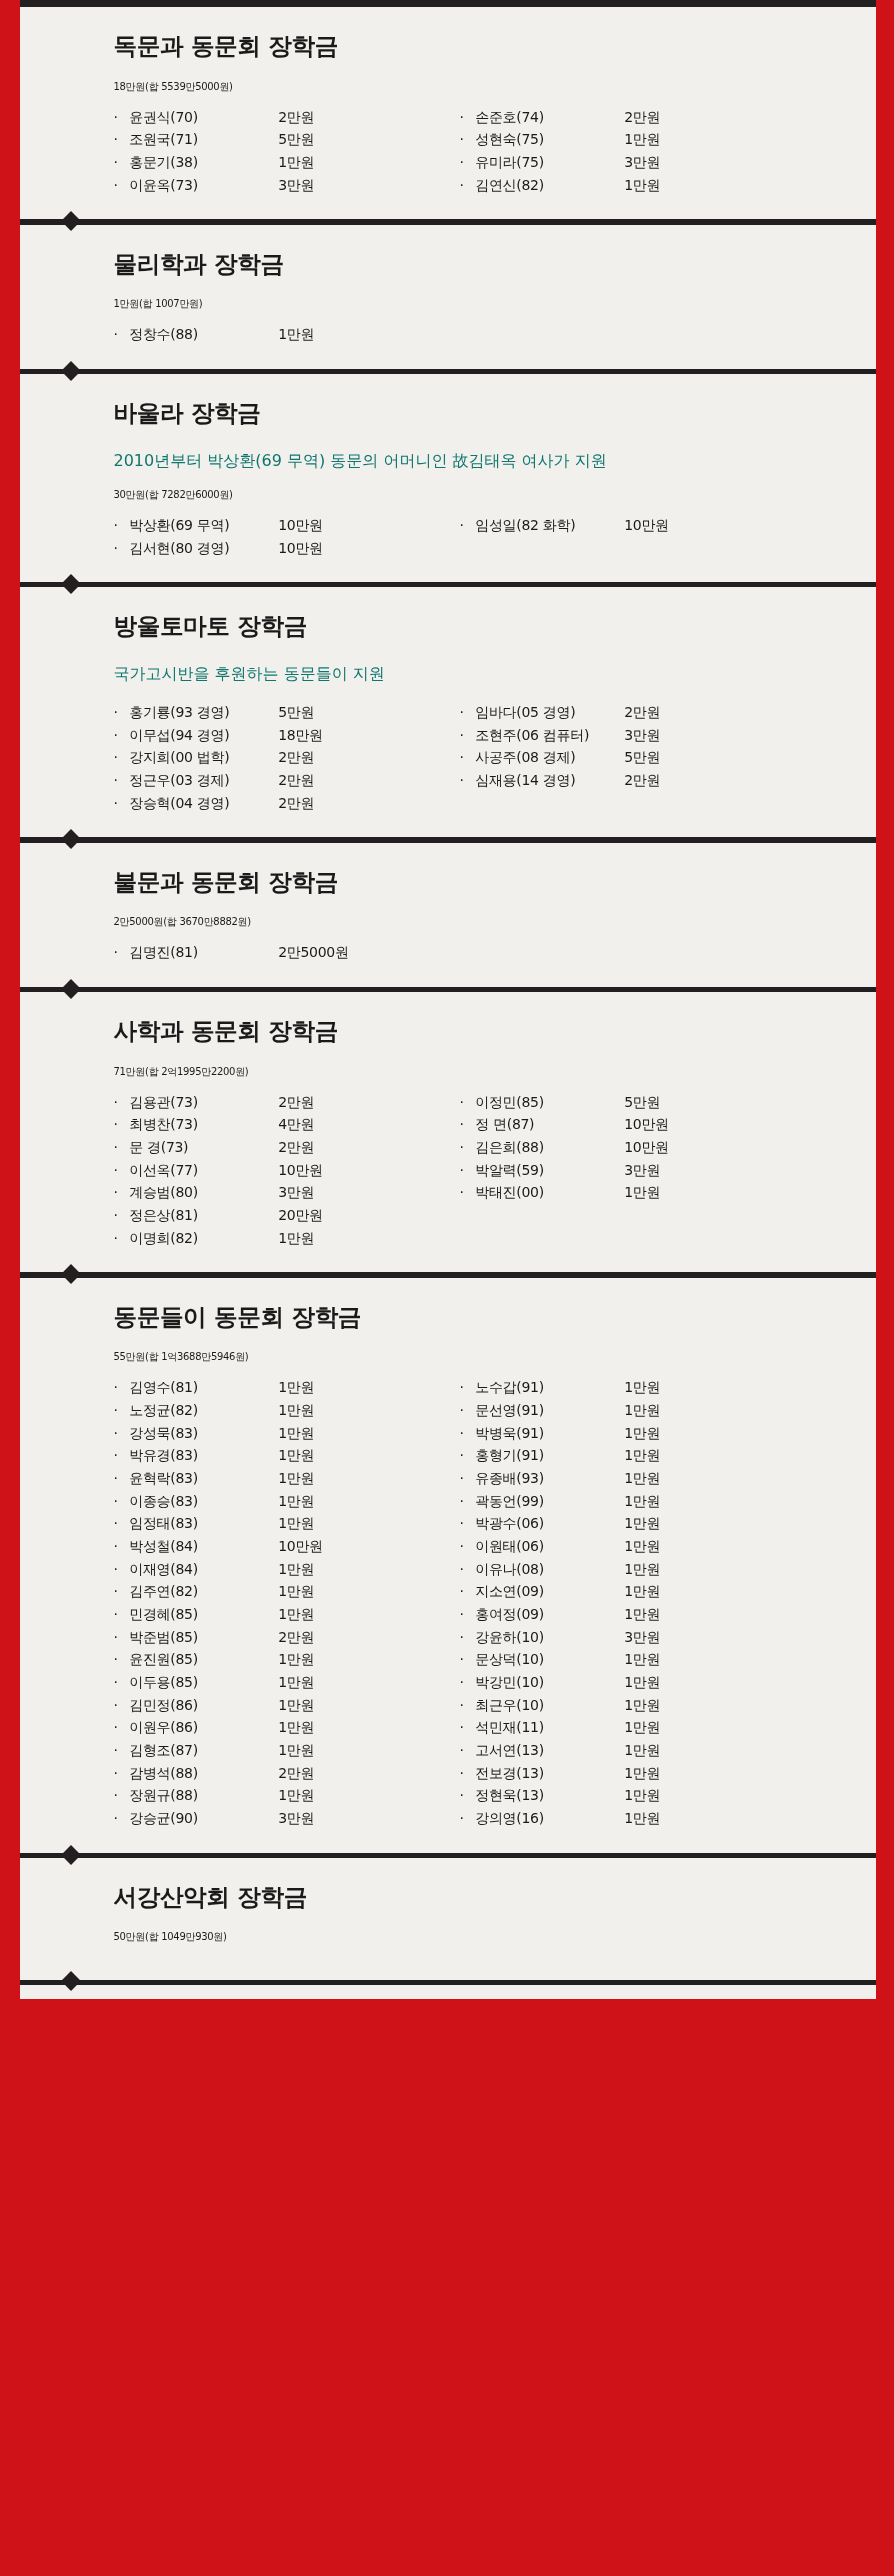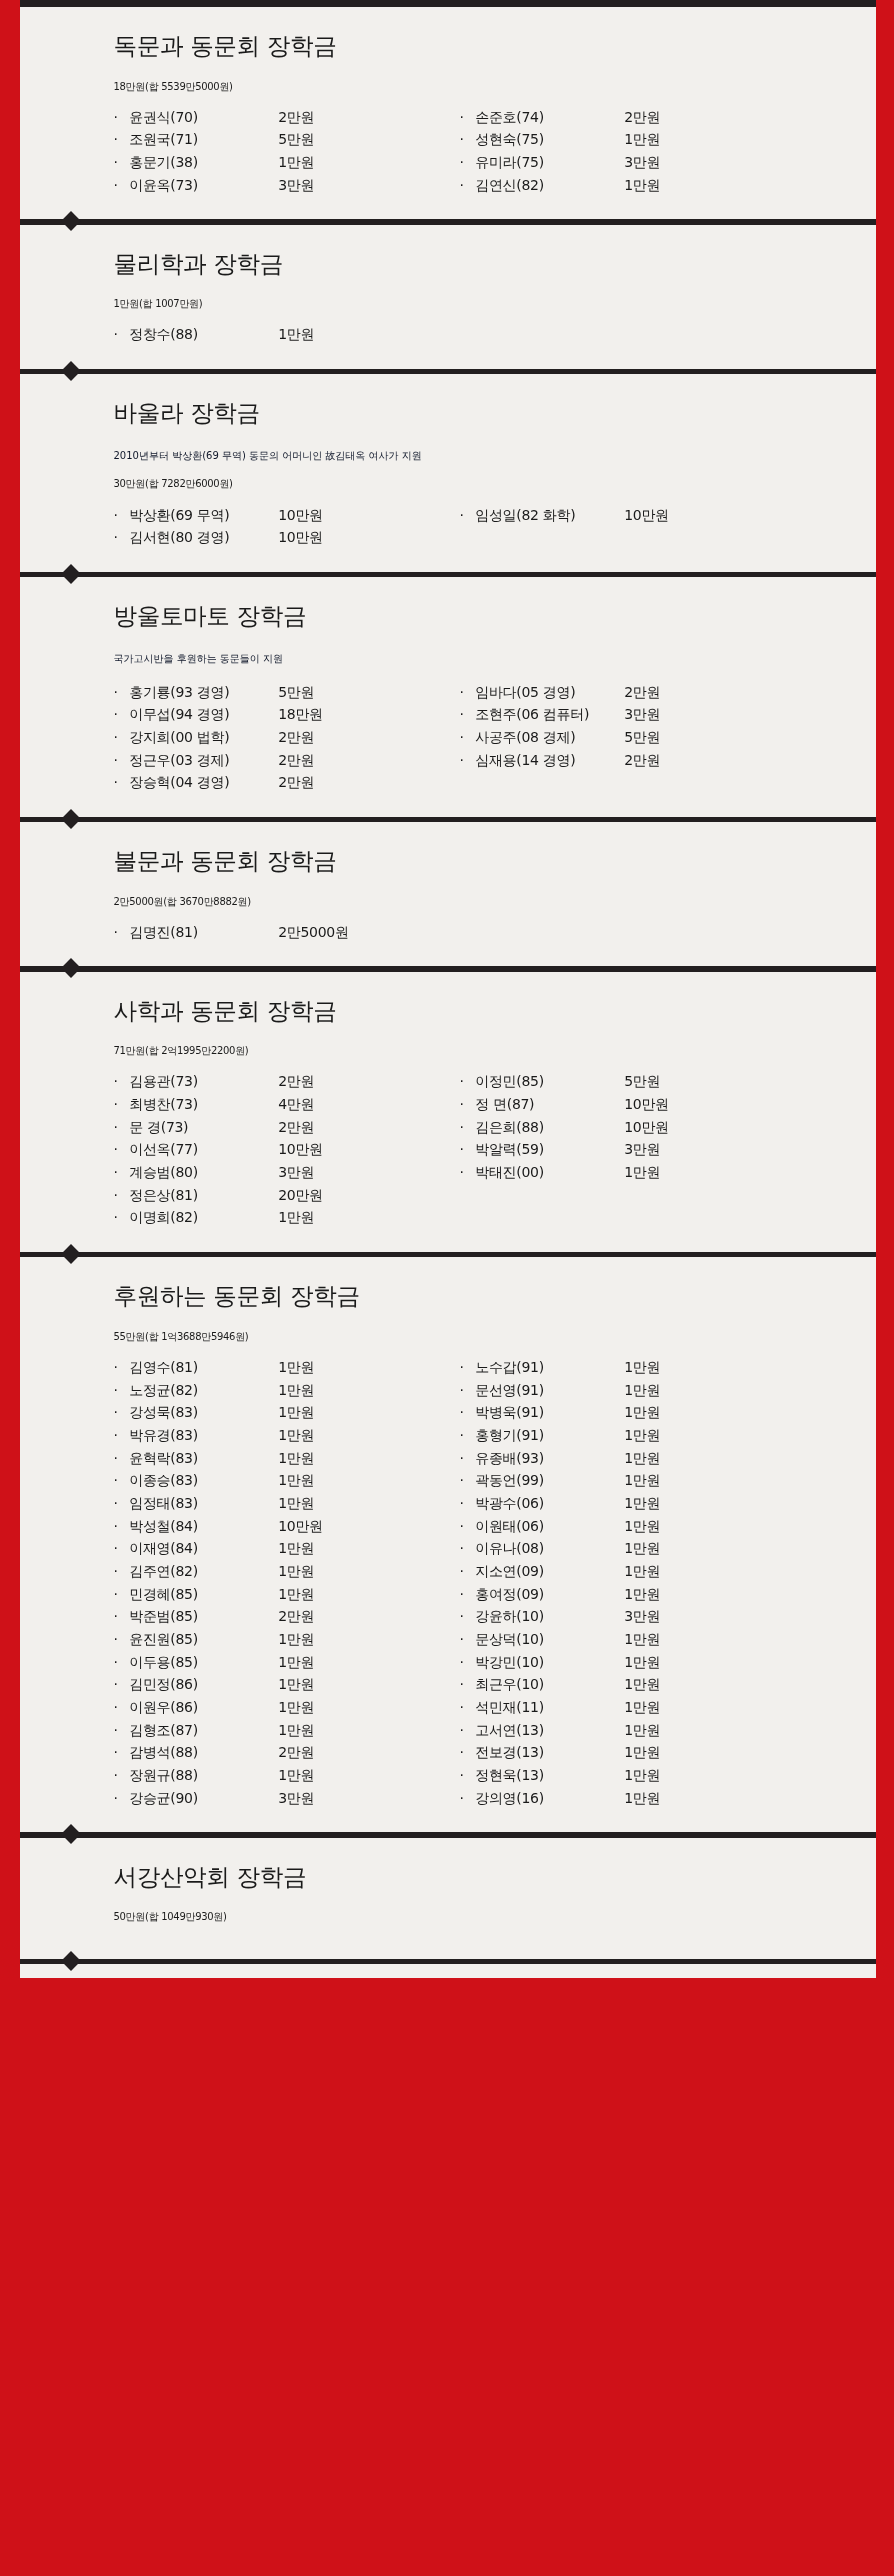--- a/index.html
+++ b/index.html
@@ -41,28 +41,28 @@
     transform: rotate(45deg);
   }
   .section {
     padding: 0 0 0 0;
   }
   .sec-inner {
     padding: 23px 70px 23px 94px;
   }
   h2.sec-title {
     font-size: 23.6px;
-    font-weight: normal;
+    font-weight: bold;
     color: #1a1a1a;
     letter-spacing: -0.4px;
     margin-bottom: 17.5px;
   }
   .note {
-    font-size: 10px;
-    color: #0f172a;
+    font-size: 16px;
+    color: #0f766e;
     line-height: 1.7;
     margin-bottom: 5.2px;
   }
   .total {
     font-size: 10px;
     color: #1a1a1a;
     margin-bottom: 12.2px;
     letter-spacing: -0.3px;
   }
   .cols {
@@ -370,21 +370,21 @@
                   <span class="amt">1만원</span>
                 </li>
               </ul>
             </div>
           </div>
         </div>
       </div>
       <div class="divider"></div>
       <div class="section">
         <div class="sec-inner">
-          <h2 class="sec-title">후원하는 동문회 장학금</h2>
+          <h2 class="sec-title">동문들이 동문회 장학금</h2>
           <div class="total">55만원(합 1억3688만5946원)</div>
           <div class="cols">
             <div class="col">
               <ul class="names">
                 <li>
                   <span class="bullet">·</span>
                   <span class="nm">김영수(81)</span>
                   <span class="amt">1만원</span>
                 </li>
                 <li>

